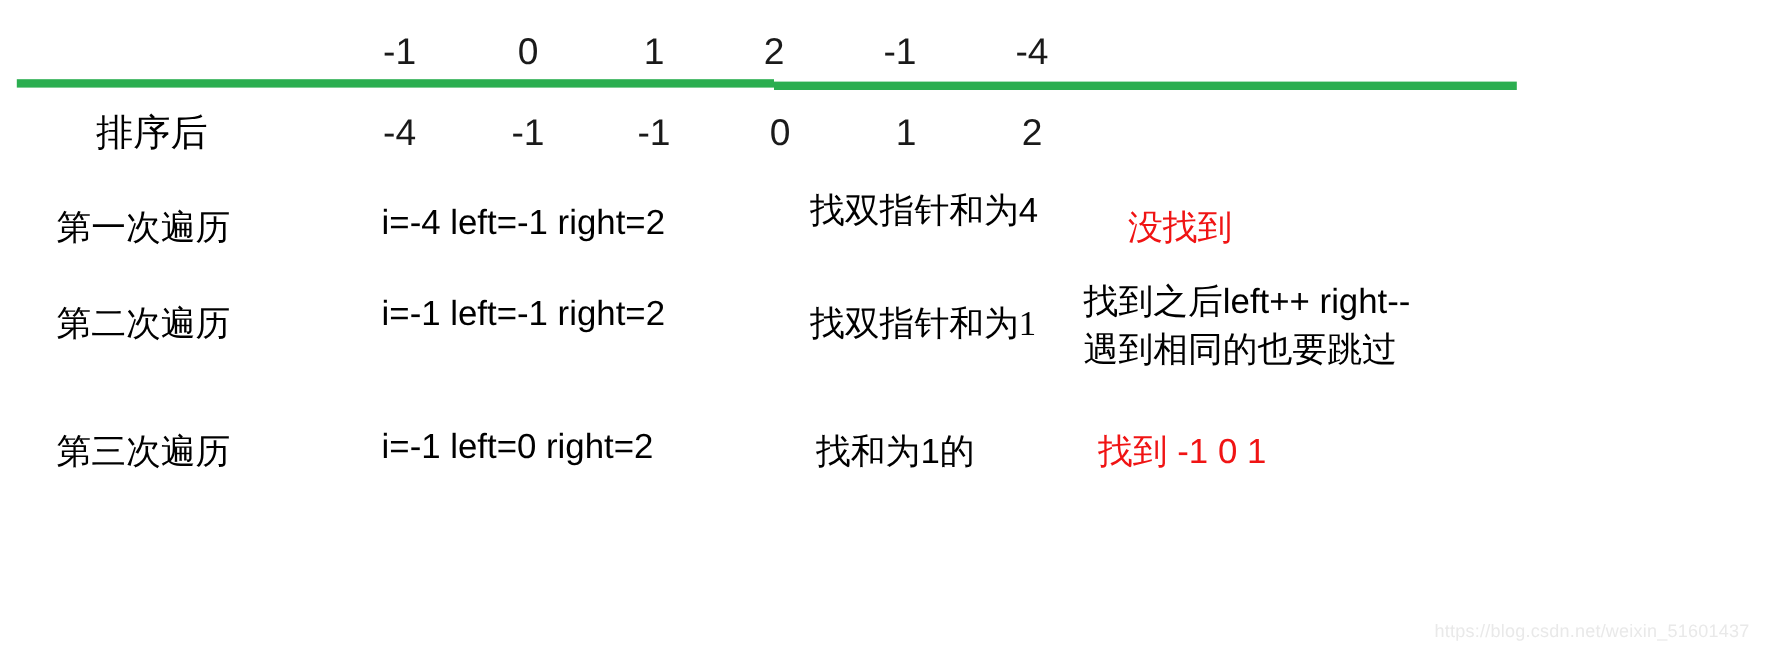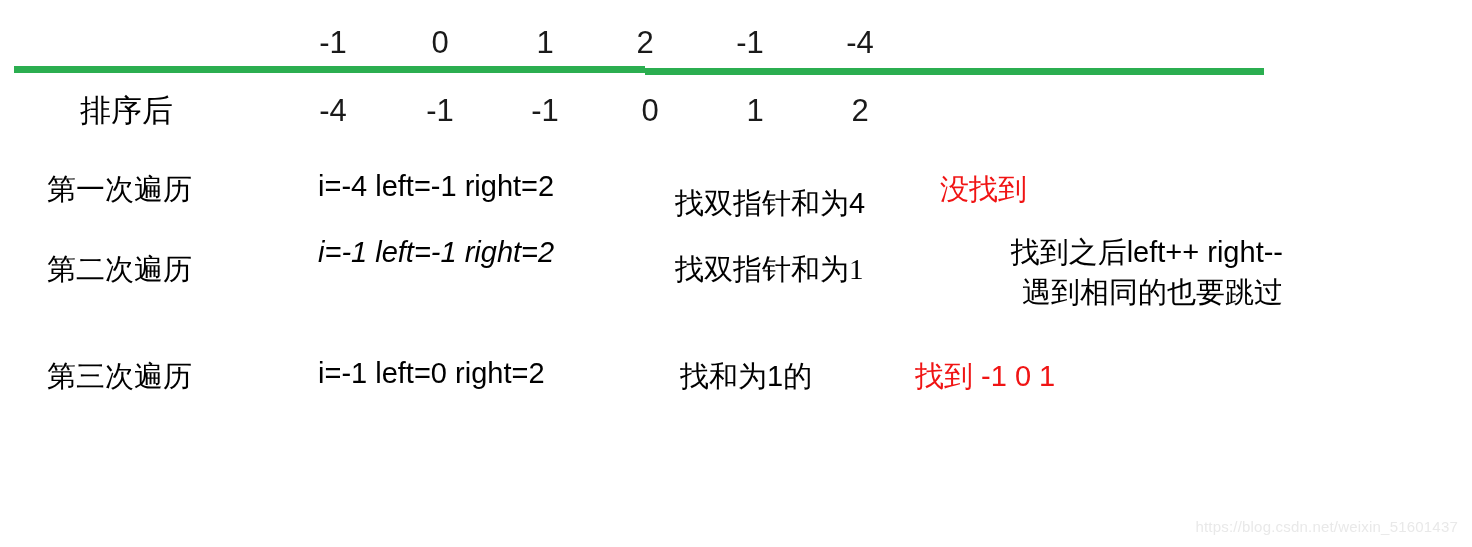--- a/index.html
+++ b/index.html
@@ -63,30 +63,29 @@
   .pass-note  { font-size: 29px; }
   .pass-result {
     font-size: 29px;
     color: #f01414;
   }
   .note-block {
     font-size: 29px;
     line-height: 1.38;
     white-space: normal;
     width: 380px;
-    text-align: right;
   }
 
   #pass1-label  { top: 170px; }
   #pass1-state  { top: 170px; }
-  #pass1-note   { top: 184px; left: 675px; }
+  #pass1-note   { top: 156px; left: 675px; }
   #pass1-result { top: 170px; left: 940px; }
 
   #pass2-label  { top: 250px; }
-  #pass2-state  { top: 236px; font-style: italic; }
+  #pass2-state  { top: 246px; }
   #pass2-note   { top: 250px; left: 675px; font-family: Liberation Serif, serif; }
   #pass2-detail { top: 232px; left: 903px; }
   #pass2-result { top: 247px; left: 1265px; }
 
   #pass3-label  { top: 357px; }
   #pass3-state  { top: 357px; }
   #pass3-note   { top: 357px; left: 680px; }
   #pass3-result { top: 357px; left: 915px; }
 
   

